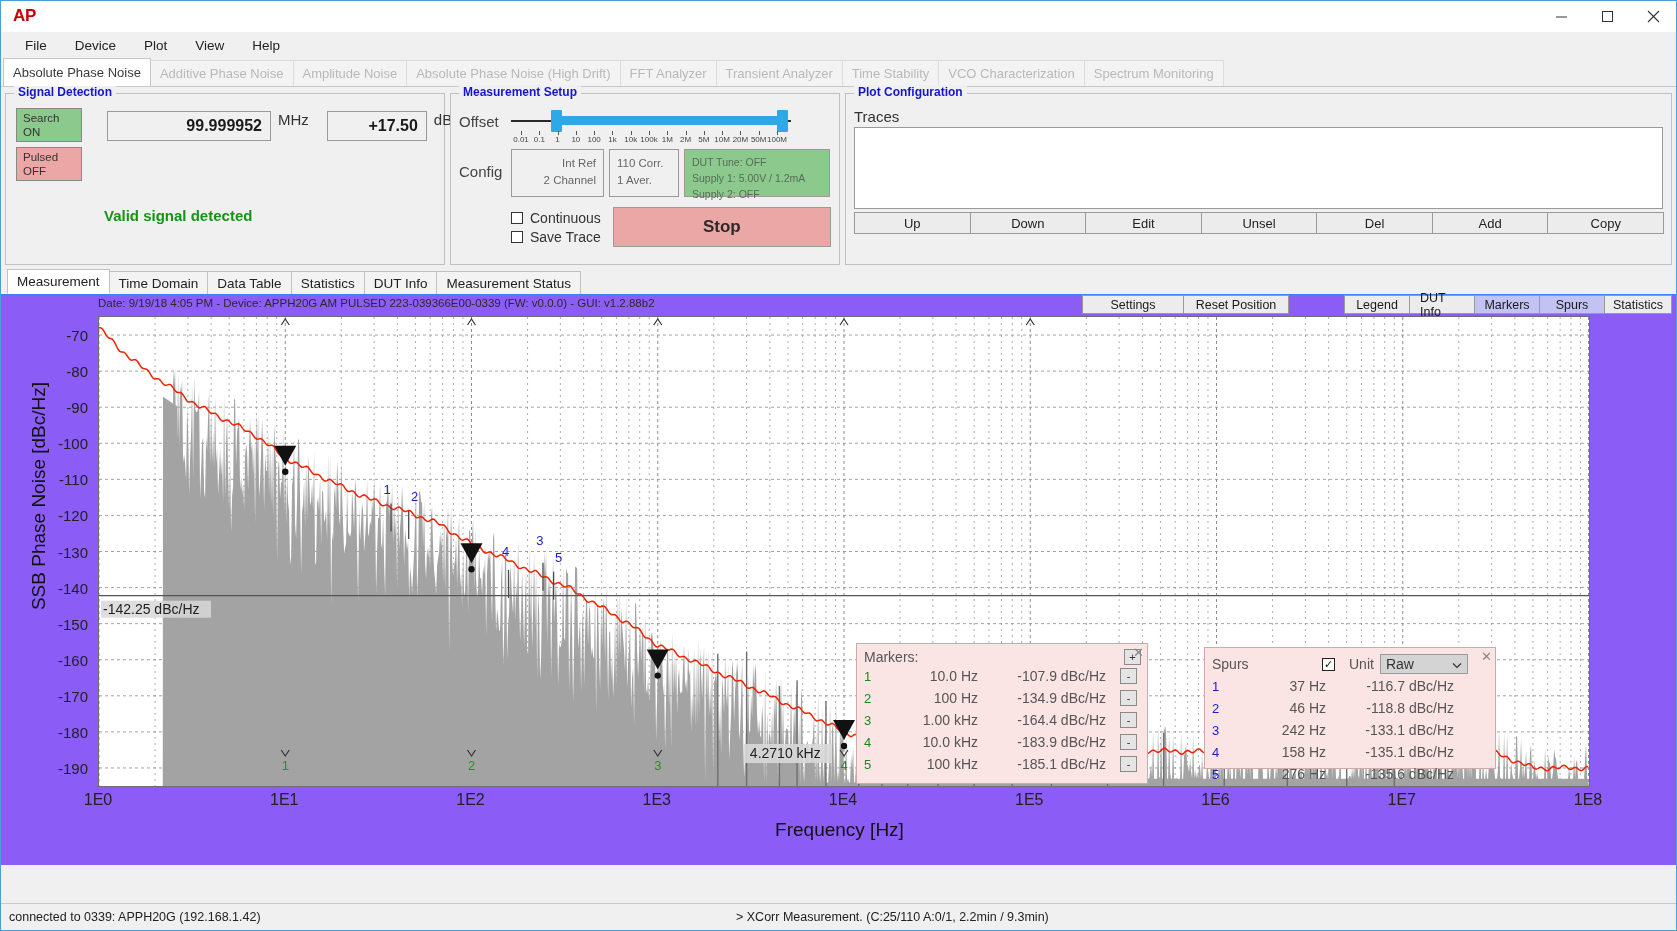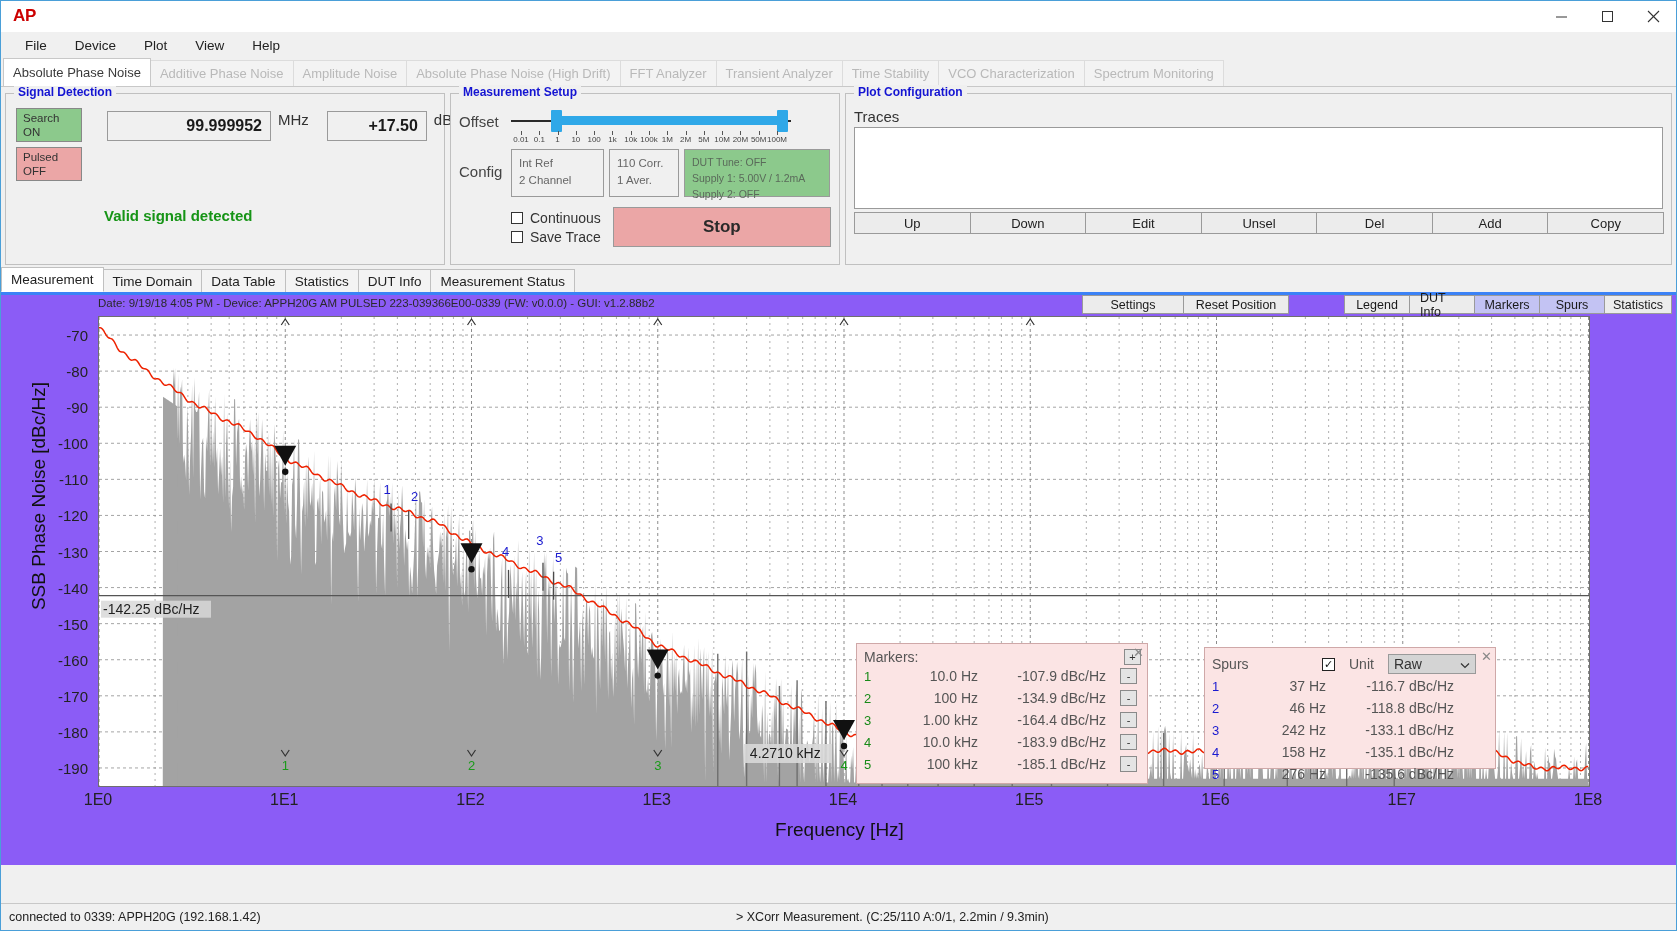--- a/index.html
+++ b/index.html
@@ -109,22 +109,22 @@
   #traceslbl { font-size:15px; color:#333; padding:4px 0 2px 8px; }
   #tracesbox { background:#fff; border:1px solid #9a9a9a; height:82px; margin:0 8px; }
   #tracebtns { display:flex; margin:3px 8px 0 8px; }
   .tbtn {
     flex:1; border:1px solid #9a9a9a; background:#ececec; font-size:13px; color:#222;
     height:22px; display:flex; align-items:center; justify-content:center;
     margin-right:-1px; cursor:default;
   }
 
   
-  #subtabs { display:flex; align-items:flex-end; height:25px;
-             border-bottom:3px solid #3b82f6; margin-top:5px; }
+  #subtabs { display:flex; align-items:flex-end; padding-left:6px; height:25px;
+             border-bottom:1px solid #3b82f6; margin-top:5px; }
   .stab {
     height:23px; display:flex; align-items:center; padding:0 9px;
     font-size:13.5px; color:#222; background:#f3f3f3;
     border:1px solid #c0c0c0; border-bottom:none; margin-right:-1px; cursor:default;
   }
   .stab.active { background:#ffffff; height:25px; position:relative; z-index:3; border-bottom:1px solid #fff; }
 
   
   #plotpanel { position:relative; height:570px; background:#8b5cf6; }
   #datetxt { position:absolute; left:97px; top:2px; font-size:11.5px; color:#2a2a2a; }
@@ -306,21 +306,21 @@
               <div class="tick" style="left: 247.714px;"></div>
               <div class="ticklbl" style="left: 247.714px;">50M</div>
               <div class="tick" style="left: 266px;"></div>
               <div class="ticklbl" style="left: 266px;">100M</div>
             </div>
         </div>
       </div>
 
       <div style="display:flex;align-items:flex-start;padding:12px 0 0 8px;">
         <div class="rowlbl" style="width:52px;padding-top:14px;">Config</div>
-        <div class="cfgbox" style="width:93px;">
+        <div class="cfgbox" style="width:93px;text-align:right;">
           <div>Int Ref</div>
           <div>2 Channel</div>
         </div>
         <div class="cfgbox" style="width:70px;margin-left:5px;">
           <div>110 Corr.</div>
           <div>1 Aver.</div>
         </div>
         <div class="cfgbox green" style="width:146px;margin-left:5px;font-size:10.5px;line-height:1.5;">
           <div>DUT Tune: OFF</div>
           <div>Supply 1: 5.00V / 1.2mA</div>
@@ -604,21 +604,21 @@
             <span class="minibtn" style="margin-left: 14px;">-</span>
           </div>
         </div>
     </div>
 
     <div class="overbox" id="spursbox">
       <div style="display:flex;align-items:center;height:22px;">
         <div class="ovtitle" style="width:110px;">Spurs</div>
         <div class="cbox2">✓</div>
         <div style="margin-left:14px;font-size:14px;color:#555;">Unit</div>
-        <div id="unitsel" style="margin-left:14px;">
+        <div id="unitsel" style="margin-left:6px;">
           <span>Raw</span>
           <span>
             <svg width="10" height="7" viewBox="0 0 10 7">
                 <path d="M1 1.5 L5 5.5 L9 1.5" fill="none" stroke="#333" stroke-width="1.2"></path>
               </svg>
           </span>
         </div>
         <div class="closex" style="right:3px;top:1px;">✕</div>
       </div>
       <div id="spursrows">

